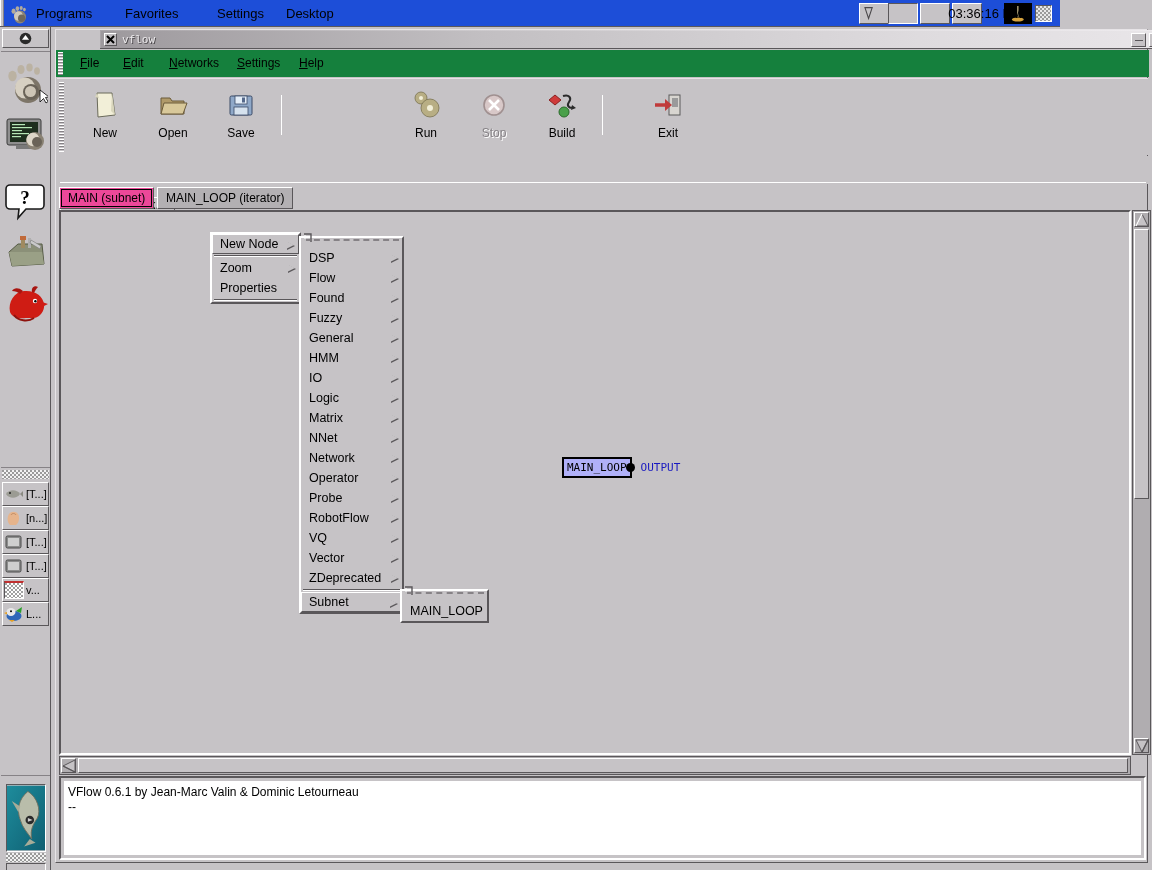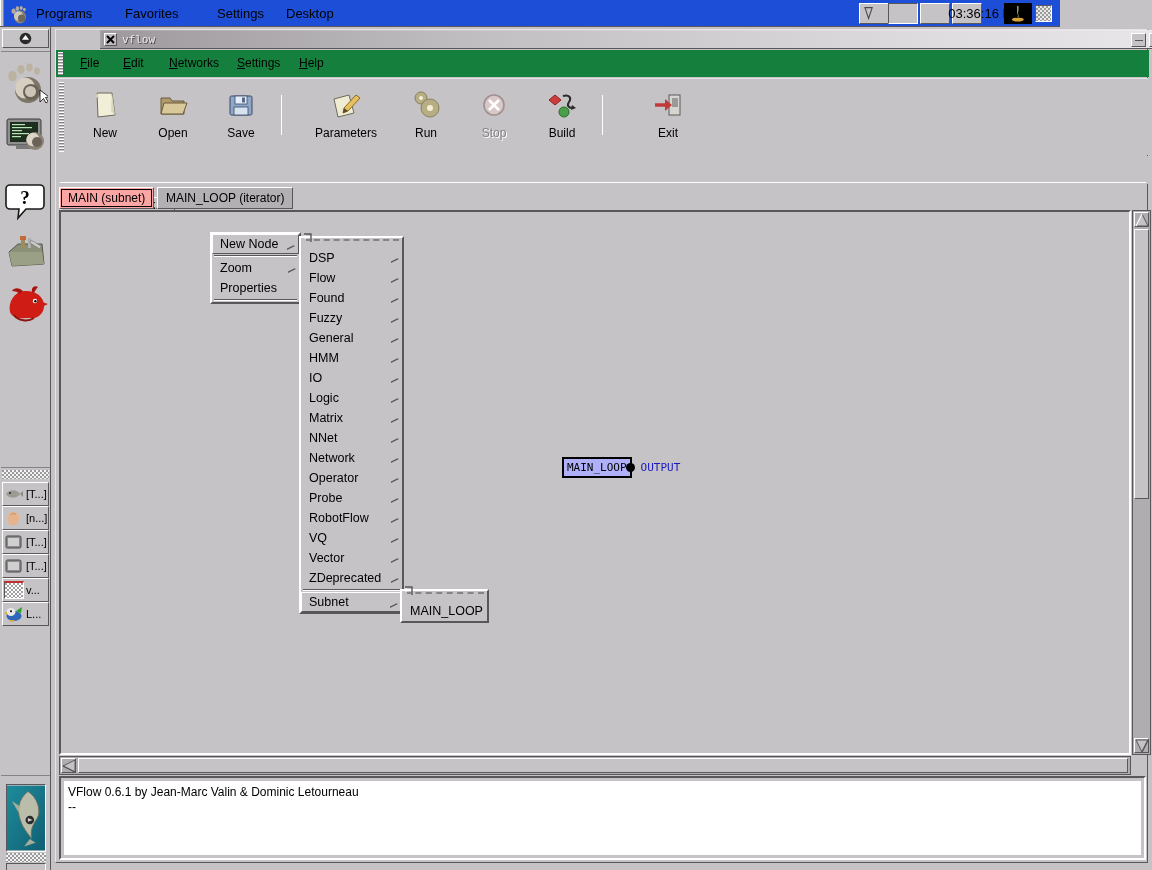--- a/index.html
+++ b/index.html
@@ -176,21 +176,21 @@
   
   #tabrow {
     position:absolute; left:3px; top:155px; width:1086px; height:26px;
   }
   .subtab {
     position:absolute; top:2px; height:22px; padding:3px 8px 0 8px;
     font-size:12px; background:#c6c3c6; color:#000;
     border-top:1px solid #fff; border-left:1px solid #fff;
     border-right:1px solid #5a575a; border-bottom:1px solid #5a575a;
   }
-  .subtab.sel { background:#fca5a5; }
+  .subtab.sel { background:#ec4899; }
   .subtab.sel .focusring {
     position:absolute; left:1px; top:1px; right:1px; bottom:1px;
     border:1px solid #000; pointer-events:none;
   }
   .subtab.other { background:#b3b0b3; }
 
   
   #canvaswrap {
     position:absolute; left:58px; top:178px; width:1089px; height:565px;
   }
@@ -537,28 +537,20 @@
           <rect x="6" y="7" width="22" height="19" rx="1.5" fill="#8fa8c8" stroke="#3a4a66"></rect>
           <rect x="11" y="7" width="12" height="8" fill="#e4eef8" stroke="#3a4a66" stroke-width="0.8"></rect>
           <rect x="18" y="8.5" width="3" height="5" fill="#55688a"></rect>
           <rect x="10" y="18" width="14" height="8" fill="#d6e2ee" stroke="#3a4a66" stroke-width="0.8"></rect>
         </svg>
         <span class="tlabel">Save</span>
       </div>
 
       <div class="tb-div" style="left:224px;"></div>
 
-      <div class="tb-tool" style="left:255px;">
-        <svg class="ticon" viewBox="0 0 34 32">
-          <path d="M5 10 L20 6 L25 24 L9 28 Z" fill="#f0ecd4" stroke="#6a6a5a"></path>
-          <path d="M15 19 L27 6 L31 9 L19 22 L14 24 Z" fill="#e8c060" stroke="#8a6a20"></path>
-          <path d="M14 24 L19 22 L15 19 Z" fill="#5a4a2a"></path>
-        </svg>
-        <span class="tlabel">Parameters</span>
-      </div>
 
       <div class="tb-tool" style="left:335px;">
         <svg class="ticon" viewBox="0 0 34 32">
           <g fill="#b8ae84" stroke="#7a7250" stroke-width="0.8">
             <circle cx="12" cy="9" r="6"></circle>
             <circle cx="21" cy="19" r="9"></circle>
           </g>
           <circle cx="12" cy="9" r="2" fill="#f2efd8"></circle>
           <circle cx="21" cy="19" r="3" fill="#f2efd8"></circle>
         </svg>

